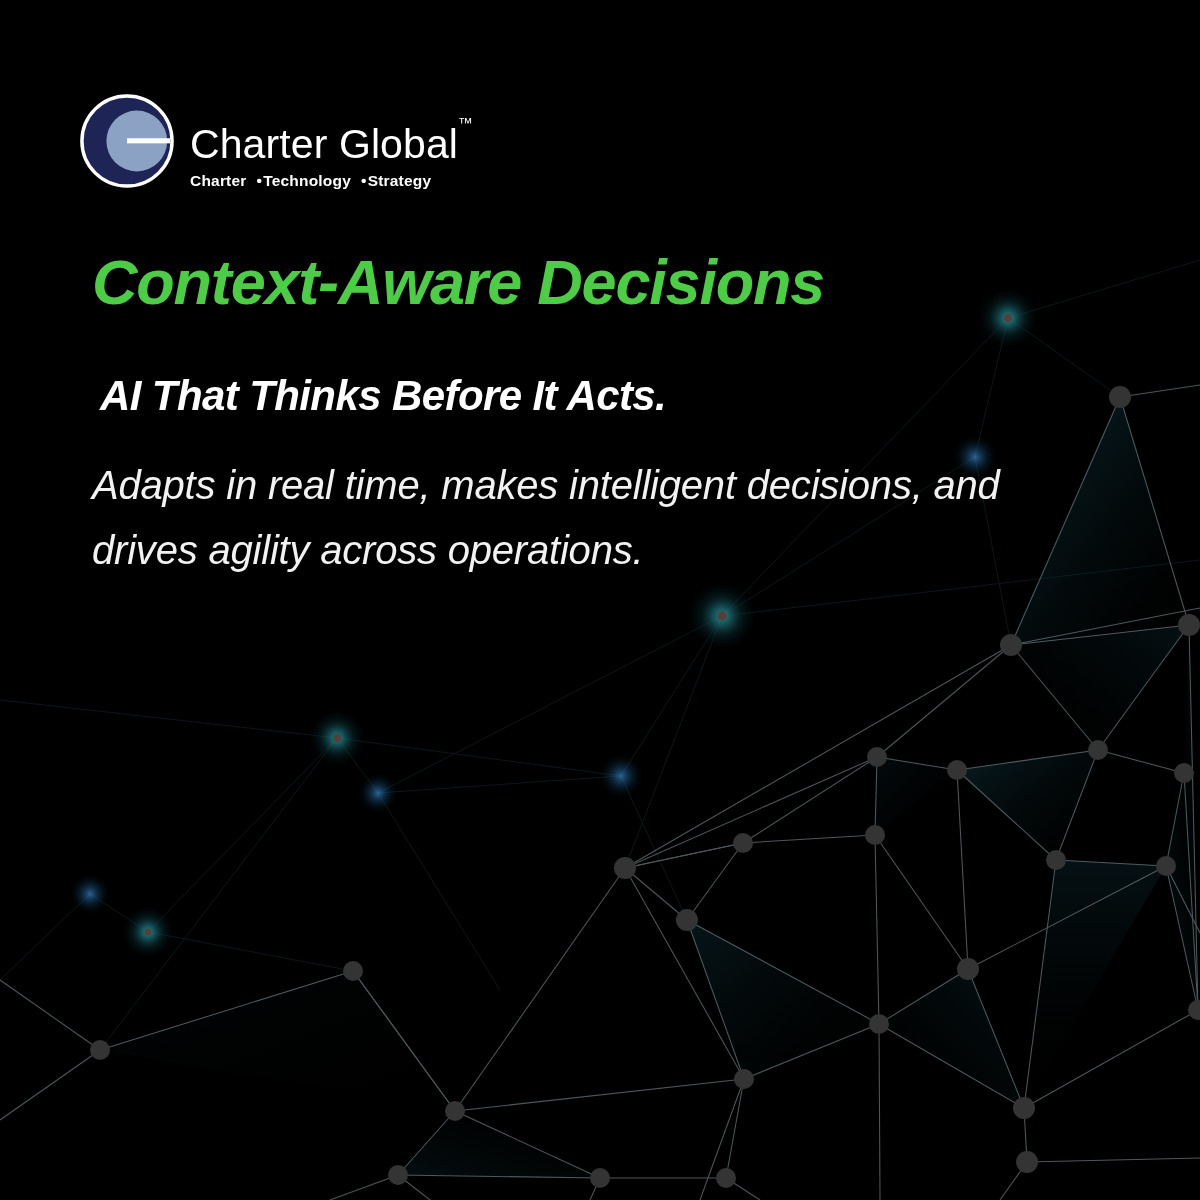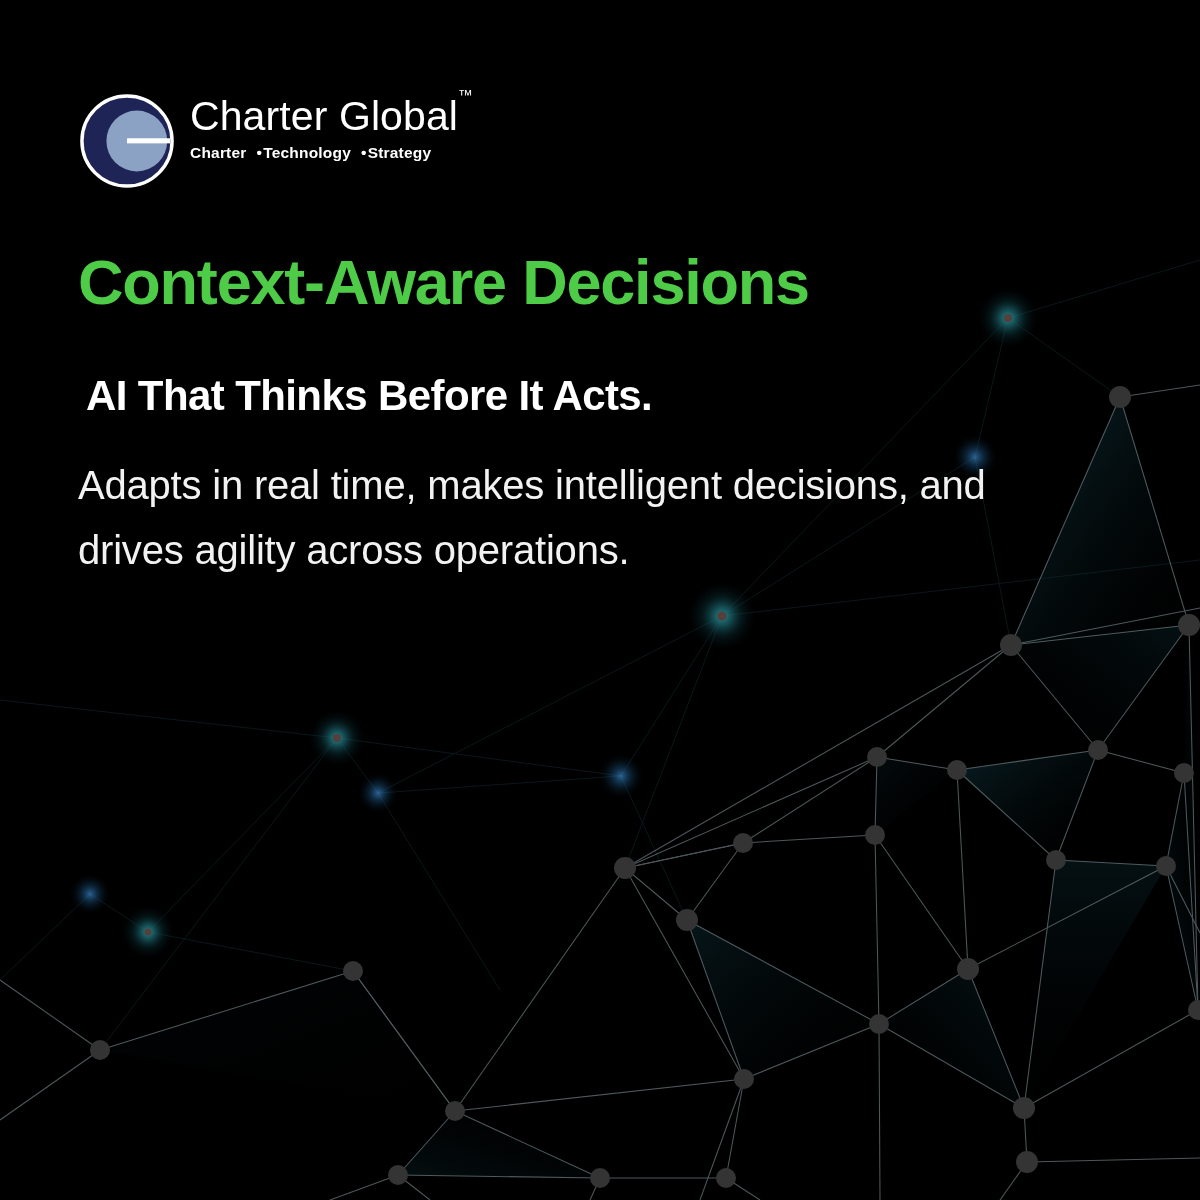--- a/index.html
+++ b/index.html
@@ -24,21 +24,21 @@
     height: 1200px;
     display: block;
   }
 
   
   #logo-block {
     position: absolute;
     left: 78px;
     top: 92px;
     display: flex;
-    align-items: flex-start;
+    align-items: flex-end;
     gap: 14px;
   }
   #logo-mark {
     width: 98px;
     height: 98px;
     display: block;
     flex: 0 0 auto;
   }
   #logo-text {
     display: flex;
@@ -69,23 +69,24 @@
     font-weight: 700;
     letter-spacing: 0.2px;
     margin-top: 7px;
     white-space: nowrap;
   }
   .logo-tagline .dot-sep { padding: 0 1px; }
 
   
   #copy {
     position: absolute;
-    left: 78px;
+    left: 92px;
     top: 248px;
     width: 960px;
+    font-style: italic;
   }
   #headline {
     color: #4ECB47;
     font-size: 63px;
     font-weight: 700;
     letter-spacing: -1.2px;
     line-height: 1.08;
     margin: 0;
     white-space: nowrap;
   }

